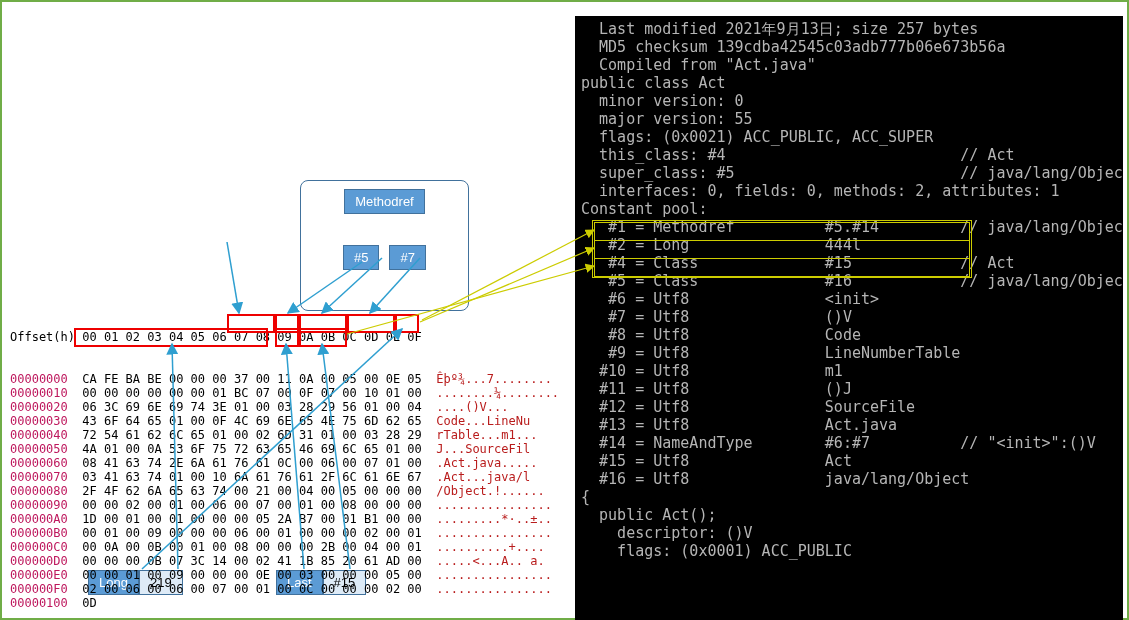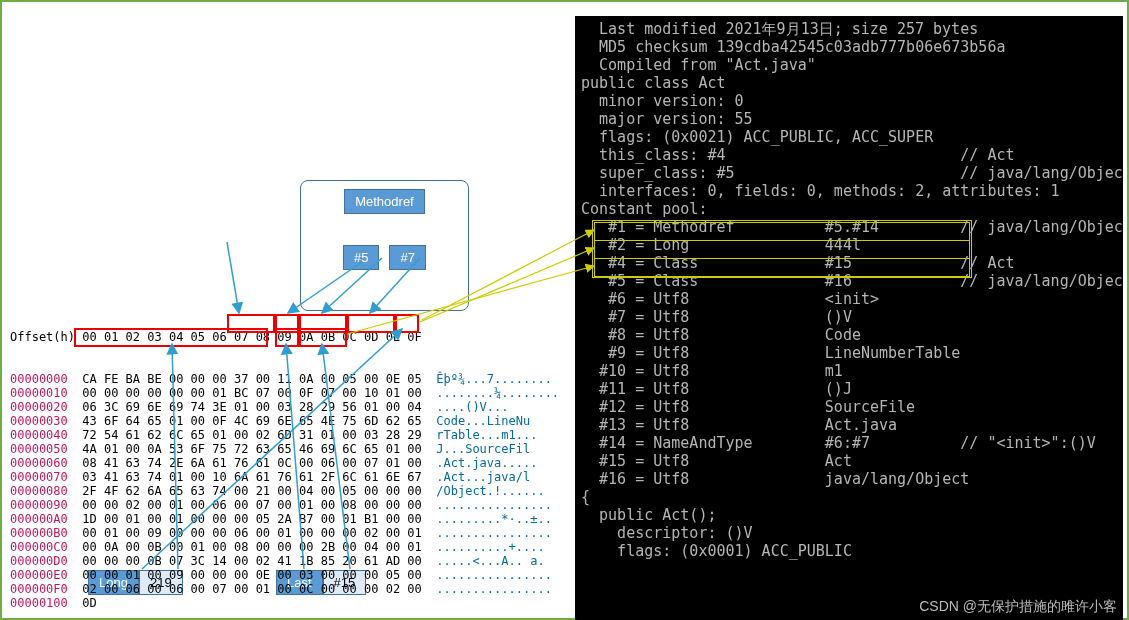--- a/index.html
+++ b/index.html
@@ -6,21 +6,21 @@
   #canvas{position:relative;width:1129px;height:620px;border:2px solid #70AD47;box-sizing:border-box}
   .callout{position:absolute;background:#5B9BD5;color:#fff;border:1px solid #41719C;border-radius:8px;padding:6px 10px;font-size:13px;line-height:1.5;text-align:center}
   .tag-group{position:absolute;display:flex;gap:0}
   .tag{background:#5B9BD5;color:#fff;border:1px solid #41719C;padding:4px 10px;font-size:13px}
   .tag.light{background:#DEEBF7;color:#000}
   .hex-pane{position:absolute;left:8px;top:300px;font-family:Consolas,monospace;font-size:12px;white-space:pre;line-height:14px}
   .hex-header{color:#000}
   .hex-row{color:#000}
   .hex-row .off{color:#1F497D}
   .hex-row .hex{color:#000;letter-spacing:0}
-  .hex-row .asc{color:#0369a1}
+  .hex-row .asc{color:#b91c1c}
   .redbox{position:absolute;border:2px solid #E00;pointer-events:none}
   .term-pane{position:absolute;right:4px;top:14px;width:548px;height:608px;background:#000;color:#B5B5B5;font-family:"SimSun",Consolas,monospace;font-size:15px;line-height:18px;padding:4px 6px;white-space:pre;overflow:hidden;box-sizing:border-box}
   .ybox{position:absolute;border:1px solid #CCCC00;pointer-events:none}
   svg.arrows{position:absolute;left:0;top:0;width:100%;height:100%;pointer-events:none}
   .watermark{position:absolute;right:10px;bottom:2px;color:#bbb;font-size:14px}
   .hex-row .hl{color:#be185d}
 </style>
 </head>
 <body>
 <div id="canvas">
@@ -120,15 +120,14 @@
 
   <line x1="348" y1="567" x2="320" y2="342" stroke="#2F9FD0" stroke-width="1.5" marker-end="url(#ah)"></line>
 
   <line x1="420" y1="318" x2="592" y2="228" stroke="#CCCC00" stroke-width="1.2" marker-end="url(#ahy)"></line>
 
   <line x1="418" y1="320" x2="592" y2="246" stroke="#CCCC00" stroke-width="1.2" marker-end="url(#ahy)"></line>
 
   <line x1="345" y1="332" x2="592" y2="264" stroke="#CCCC00" stroke-width="1.2" marker-end="url(#ahy)"></line>
 </svg>
 
-<div class="watermark">CSDN @无保护措施的雎许小客</div>
 
 </div>
 
 </body></html>

